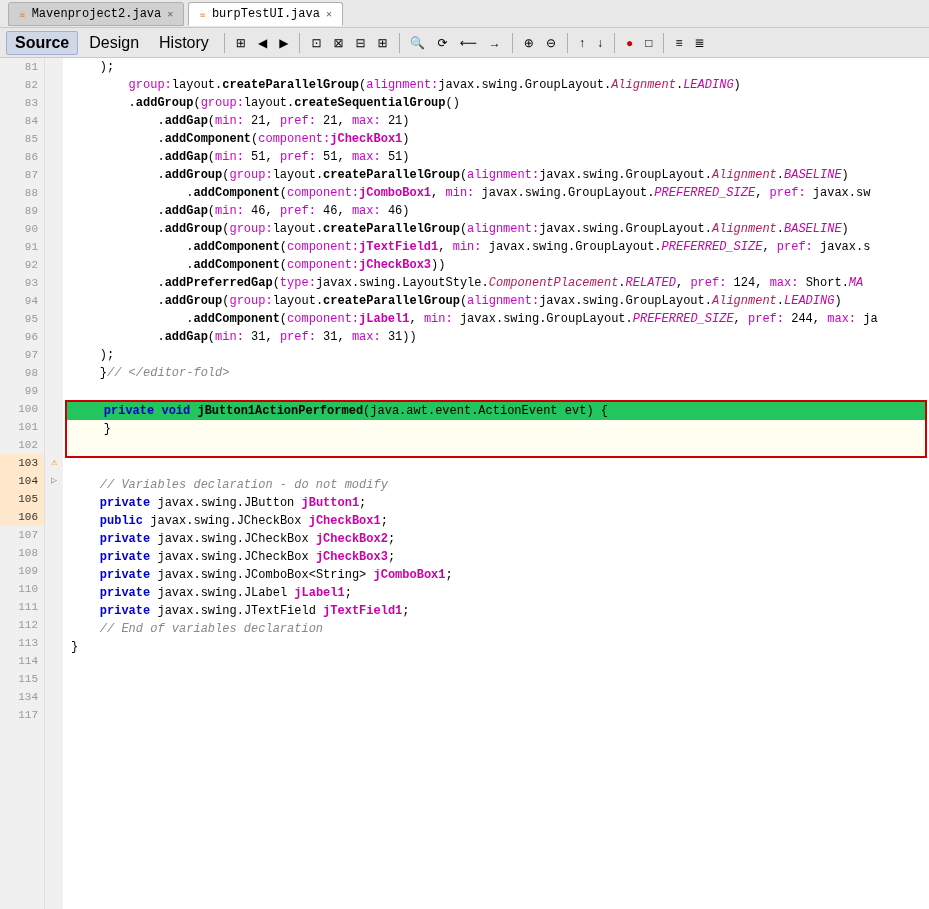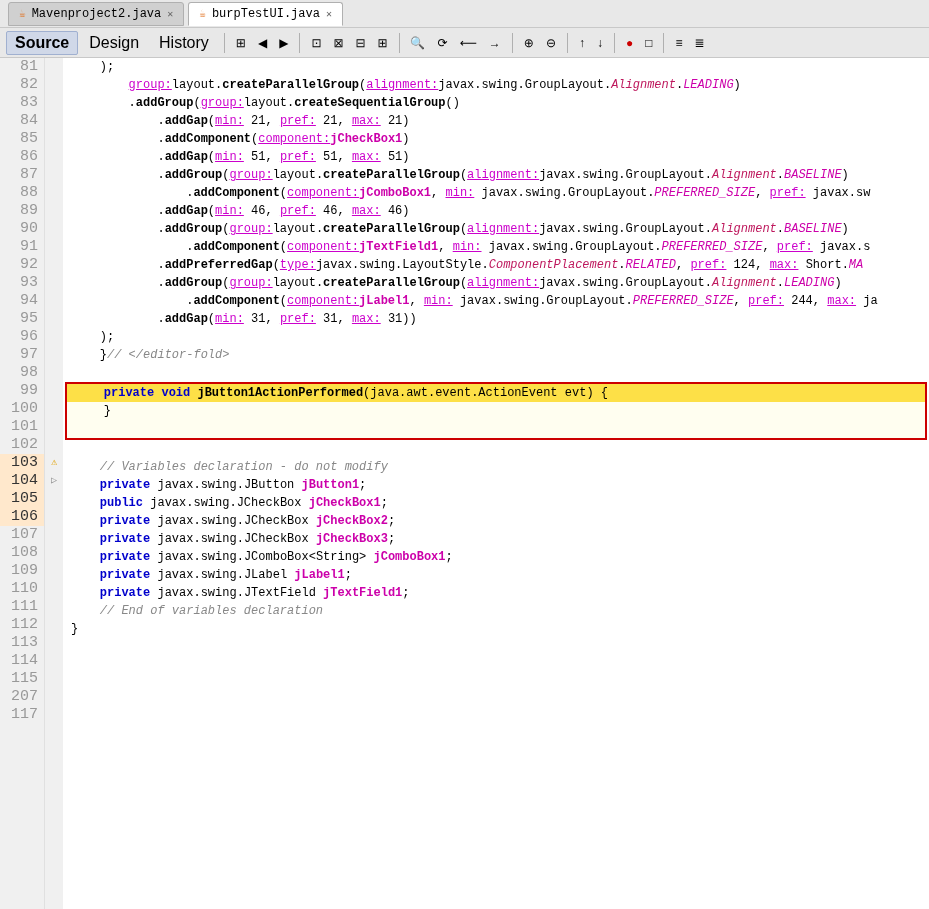--- a/index.html
+++ b/index.html
@@ -92,21 +92,21 @@
       overflow: hidden;
     }
 
     
     #gutter {
       background: #f0f0f0;
       border-right: 1px solid #e0e0e0;
       min-width: 45px;
       padding-top: 0;
       color: #999;
-      font-size: 15px;
+      font-size: 11px;
       text-align: right;
       user-select: none;
       overflow: hidden;
     }
     .line-num {
       height: 18px;
       line-height: 18px;
       padding-right: 6px;
       padding-left: 4px;
     }
@@ -140,21 +140,21 @@
       line-height: 18px;
       white-space: nowrap;
       padding-left: 8px;
       font-size: 12px;
       font-family: 'Courier New', monospace;
     }
 
     
     .kw { color: #0000cc; font-weight: bold; }                          
     .method { color: #000000; font-weight: bold; }     
-    .param-name { color: #cc00cc; text-decoration: underline; }
+    .param-name { color: #cc00cc; }
     .italic-kw { color: #be185d; font-style: italic; } 
     .pink { color: #cc00aa; font-weight: bold; }       
     .comment { color: #888888; font-style: italic; }
     .number { color: #000000; }
     .punc { color: #000000; }
     .normal { color: #000000; }
     .italic-pink { color: #cc00aa; font-style: italic; }
   </style>
 </head>
 <body>
@@ -236,21 +236,21 @@
     <div class="line-num highlighted">106</div>
     <div class="line-num">107</div>
     <div class="line-num">108</div>
     <div class="line-num">109</div>
     <div class="line-num">110</div>
     <div class="line-num">111</div>
     <div class="line-num">112</div>
     <div class="line-num">113</div>
     <div class="line-num">114</div>
     <div class="line-num">115</div>
-    <div class="line-num">207</div>
+    <div class="line-num">134</div>
     <div class="line-num">117</div>
   </div>
 
   <div id="icon-gutter">
     <div class="icon-cell"></div>
     <div class="icon-cell"></div>
     <div class="icon-cell"></div>
     <div class="icon-cell"></div>
     <div class="icon-cell"></div>
     <div class="icon-cell"></div>
@@ -329,20 +329,23 @@
     </div>
 
     <div class="code-line">
       &nbsp;&nbsp;&nbsp;&nbsp;&nbsp;&nbsp;&nbsp;&nbsp;&nbsp;&nbsp;&nbsp;&nbsp;<span class="punc">.</span><span class="method">addGroup</span><span class="punc">(</span><span class="param-name">group:</span><span class="normal">layout</span><span class="punc">.</span><span class="method">createParallelGroup</span><span class="punc">(</span><span class="param-name">alignment:</span><span class="normal">javax</span><span class="punc">.</span><span class="normal">swing</span><span class="punc">.</span><span class="normal">GroupLayout</span><span class="punc">.</span><span class="italic-kw">Alignment</span><span class="punc">.</span><span class="italic-pink">BASELINE</span><span class="punc">)</span>
     </div>
 
     <div class="code-line">
       &nbsp;&nbsp;&nbsp;&nbsp;&nbsp;&nbsp;&nbsp;&nbsp;&nbsp;&nbsp;&nbsp;&nbsp;&nbsp;&nbsp;&nbsp;&nbsp;<span class="punc">.</span><span class="method">addComponent</span><span class="punc">(</span><span class="param-name">component:</span><span class="pink">jTextField1</span><span class="punc">,</span>&nbsp;<span class="param-name">min:</span>&nbsp;<span class="normal">javax</span><span class="punc">.</span><span class="normal">swing</span><span class="punc">.</span><span class="normal">GroupLayout</span><span class="punc">.</span><span class="italic-pink">PREFERRED_SIZE</span><span class="punc">,</span>&nbsp;<span class="param-name">pref:</span>&nbsp;<span class="normal">javax.s</span>
     </div>
 
+    <div class="code-line">
+      &nbsp;&nbsp;&nbsp;&nbsp;&nbsp;&nbsp;&nbsp;&nbsp;&nbsp;&nbsp;&nbsp;&nbsp;&nbsp;&nbsp;&nbsp;&nbsp;<span class="punc">.</span><span class="method">addComponent</span><span class="punc">(</span><span class="param-name">component:</span><span class="pink">jCheckBox3</span><span class="punc">))</span>
+    </div>
 
     <div class="code-line">
       &nbsp;&nbsp;&nbsp;&nbsp;&nbsp;&nbsp;&nbsp;&nbsp;&nbsp;&nbsp;&nbsp;&nbsp;<span class="punc">.</span><span class="method">addPreferredGap</span><span class="punc">(</span><span class="param-name">type:</span><span class="normal">javax</span><span class="punc">.</span><span class="normal">swing</span><span class="punc">.</span><span class="normal">LayoutStyle</span><span class="punc">.</span><span class="italic-kw">ComponentPlacement</span><span class="punc">.</span><span class="italic-pink">RELATED</span><span class="punc">,</span>&nbsp;<span class="param-name">pref:</span>&nbsp;<span class="number">124</span><span class="punc">,</span>&nbsp;<span class="param-name">max:</span>&nbsp;<span class="normal">Short</span><span class="punc">.</span><span class="italic-pink">MA</span>
     </div>
 
     <div class="code-line">
       &nbsp;&nbsp;&nbsp;&nbsp;&nbsp;&nbsp;&nbsp;&nbsp;&nbsp;&nbsp;&nbsp;&nbsp;<span class="punc">.</span><span class="method">addGroup</span><span class="punc">(</span><span class="param-name">group:</span><span class="normal">layout</span><span class="punc">.</span><span class="method">createParallelGroup</span><span class="punc">(</span><span class="param-name">alignment:</span><span class="normal">javax</span><span class="punc">.</span><span class="normal">swing</span><span class="punc">.</span><span class="normal">GroupLayout</span><span class="punc">.</span><span class="italic-kw">Alignment</span><span class="punc">.</span><span class="italic-pink">LEADING</span><span class="punc">)</span>
     </div>
 
 
@@ -359,21 +362,21 @@
     </div>
 
     <div class="code-line">
       &nbsp;&nbsp;&nbsp;&nbsp;<span class="punc">}</span><span class="comment">// &lt;/editor-fold&gt;</span>
     </div>
 
     <div class="code-line">&nbsp;</div>
 
     <div style="position: relative; border: 2px solid #cc0000; margin: 0 2px; background: #fffef0;">
 
-      <div class="code-line" style="background: #fde047;">
+      <div class="code-line" style="background: #22c55e;">
         &nbsp;&nbsp;&nbsp;&nbsp;<span class="kw">private</span>&nbsp;<span class="kw">void</span>&nbsp;<span class="method" style="font-weight:bold;">jButton1ActionPerformed</span><span class="punc">(</span><span class="normal">java</span><span class="punc">.</span><span class="normal">awt</span><span class="punc">.</span><span class="normal">event</span><span class="punc">.</span><span class="normal">ActionEvent</span>&nbsp;<span class="normal">evt</span><span class="punc">)</span>&nbsp;<span class="punc">{</span>
       </div>
 
 
       <div class="code-line" style="background: #fffef0;">
         &nbsp;&nbsp;&nbsp;&nbsp;<span class="punc">}</span>
       </div>
 
       <div class="code-line" style="background: #fffef0;">&nbsp;</div>
     </div>

